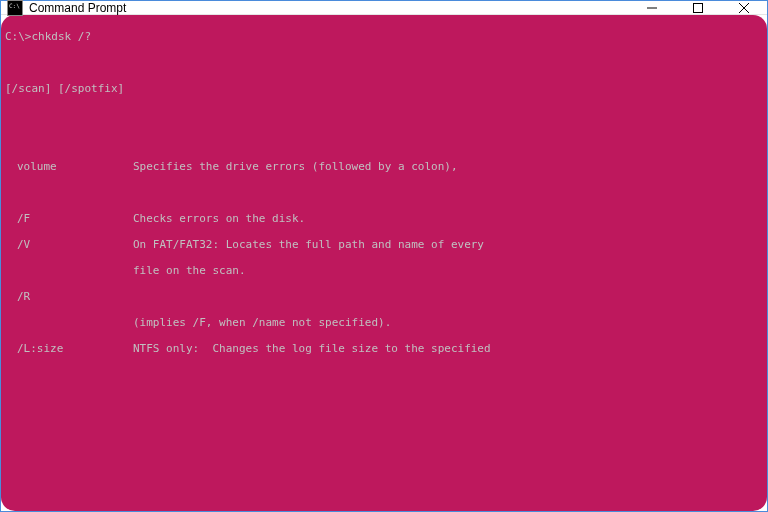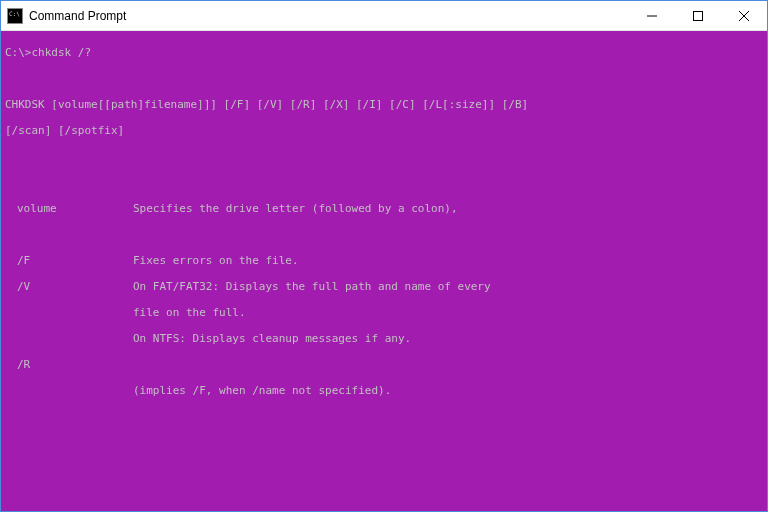--- a/index.html
+++ b/index.html
@@ -1,25 +1,25 @@
 <!DOCTYPE html>
 <html><head>
 <meta charset="utf-8">
 <style>
   * { margin: 0; padding: 0; box-sizing: border-box; }
   html, body { width: 768px; height: 512px; overflow: hidden; font-family: "Segoe UI", Tahoma, sans-serif; background: #fff; }
   .window { width: 768px; height: 512px; border: 1px solid #4a8bdb; display: flex; flex-direction: column; }
-  .titlebar { height: 30px; background: #fff; display: flex; align-items: center; border-bottom: 1px solid #e5e5e5; }
+  .titlebar { height: 14px; background: #fff; display: flex; align-items: center; border-bottom: 1px solid #e5e5e5; }
   .titlebar .icon { width: 16px; height: 16px; margin: 0 6px; background: #000; border: 1px solid #888; position: relative; }
   .titlebar .icon::after { content: "C:\\"; color: #ccc; font-size: 6px; position: absolute; top: 1px; left: 1px; font-family: Consolas, monospace; }
   .titlebar .title { flex: 1; font-size: 12px; color: #000; }
   .titlebar .controls { display: flex; height: 100%; }
   .titlebar .ctrl { width: 46px; display: flex; align-items: center; justify-content: center; font-size: 10px; color: #000; }
   .titlebar .ctrl svg { stroke: #000; stroke-width: 1; fill: none; }
-  .terminal { flex: 1; background: #a21caf; color: #c0c0c0; font-family: "Lucida Console", Consolas, monospace; font-size: 11px; line-height: 13px; padding: 2px 4px; white-space: pre; overflow: hidden; }
+  .terminal { flex: 1; background: #be185d; color: #c0c0c0; font-family: "Lucida Console", Consolas, monospace; font-size: 11px; line-height: 13px; padding: 2px 4px; white-space: pre; overflow: hidden; border-radius: 14px; }
   .row { display: flex; align-items: center; }
   .opt { width: 128px; flex: 0 0 128px; padding-left: 12px; }
   .desc { flex: 1; }
   @keyframes blink { 50% { opacity: 0; } }
 </style>
 </head>
 <body>
 
 <div class="window">
   <div class="titlebar">
@@ -41,33 +41,32 @@
             <line x1="0" y1="0" x2="10" y2="10"></line>
             <line x1="10" y1="0" x2="0" y2="10"></line>
           </svg>
         </div>
     </div>
   </div>
 
   <div class="terminal">
 <div>C:\&gt;chkdsk /?</div>
 <div>&nbsp;</div>
-<div>CHKDSK [volume[[path]filename]]] [/F] [/V] [/R] [/X] [/I] [/C] [/L[:size]] [/B]</div>
 <div>[/scan] [/spotfix]</div>
 <div>&nbsp;</div>
 <div>&nbsp;</div>
-<div class="row"><span class="opt">volume</span><span class="desc">Specifies the drive letter (followed by a colon),</span></div>
+<div class="row"><span class="opt">volume</span><span class="desc">Specifies the drive errors (followed by a colon),</span></div>
 <div class="row"><span class="opt"></span></div>
 <div class="row"></div>
-<div class="row"><span class="opt">/F</span><span class="desc">Fixes errors on the file.</span></div>
-<div class="row"><span class="opt">/V</span><span class="desc">On FAT/FAT32: Displays the full path and name of every</span></div>
-<div class="row"><span class="opt"></span><span class="desc">file on the full.</span></div>
-<div class="row"><span class="opt"></span><span class="desc">On NTFS: Displays cleanup messages if any.</span></div>
+<div class="row"><span class="opt">/F</span><span class="desc">Checks errors on the disk.</span></div>
+<div class="row"><span class="opt">/V</span><span class="desc">On FAT/FAT32: Locates the full path and name of every</span></div>
+<div class="row"><span class="opt"></span><span class="desc">file on the scan.</span></div>
 <div class="row"><span class="opt">/R</span></div>
 <div class="row"><span class="opt"></span><span class="desc">(implies /F, when /name not specified).</span></div>
+<div class="row"><span class="opt">/L:size</span><span class="desc">NTFS only:  Changes the log file size to the specified</span></div>
 
 
 
 
 
 
 
 
 
 

